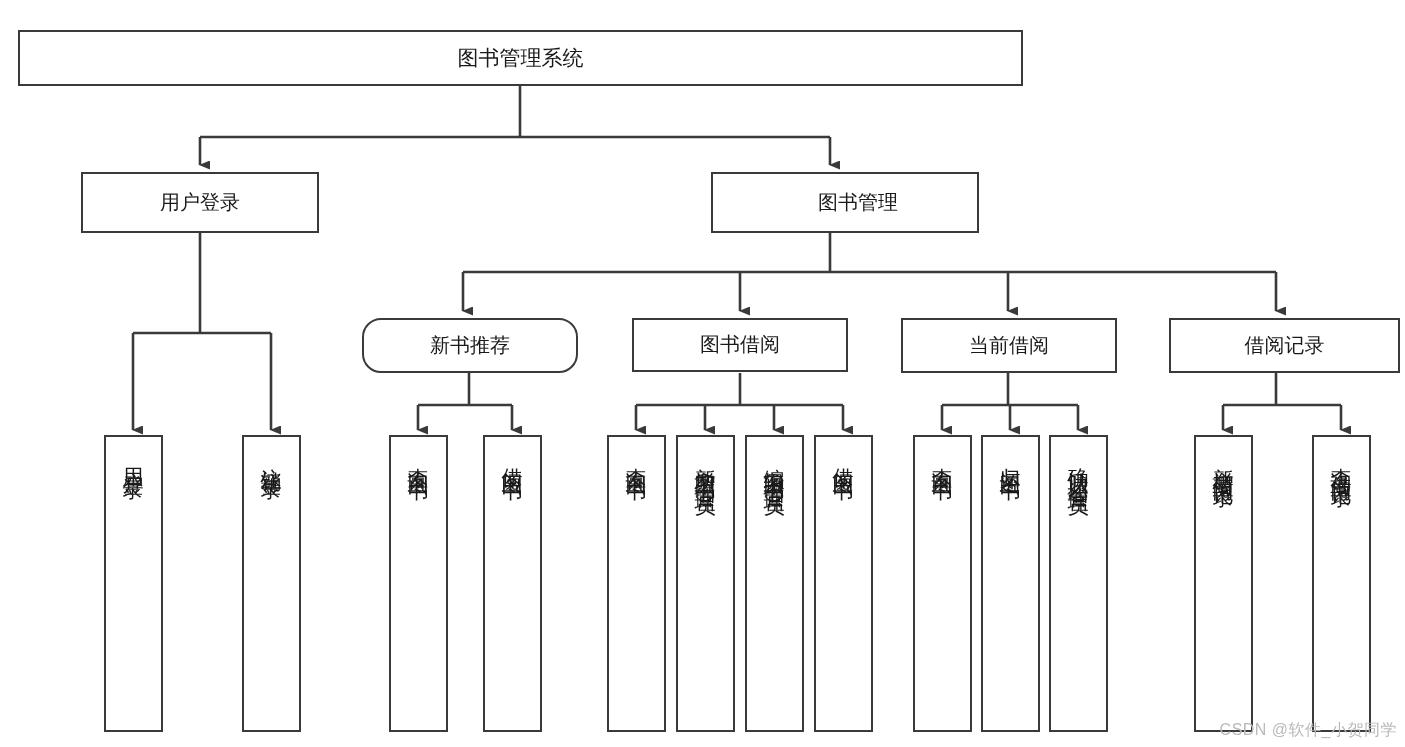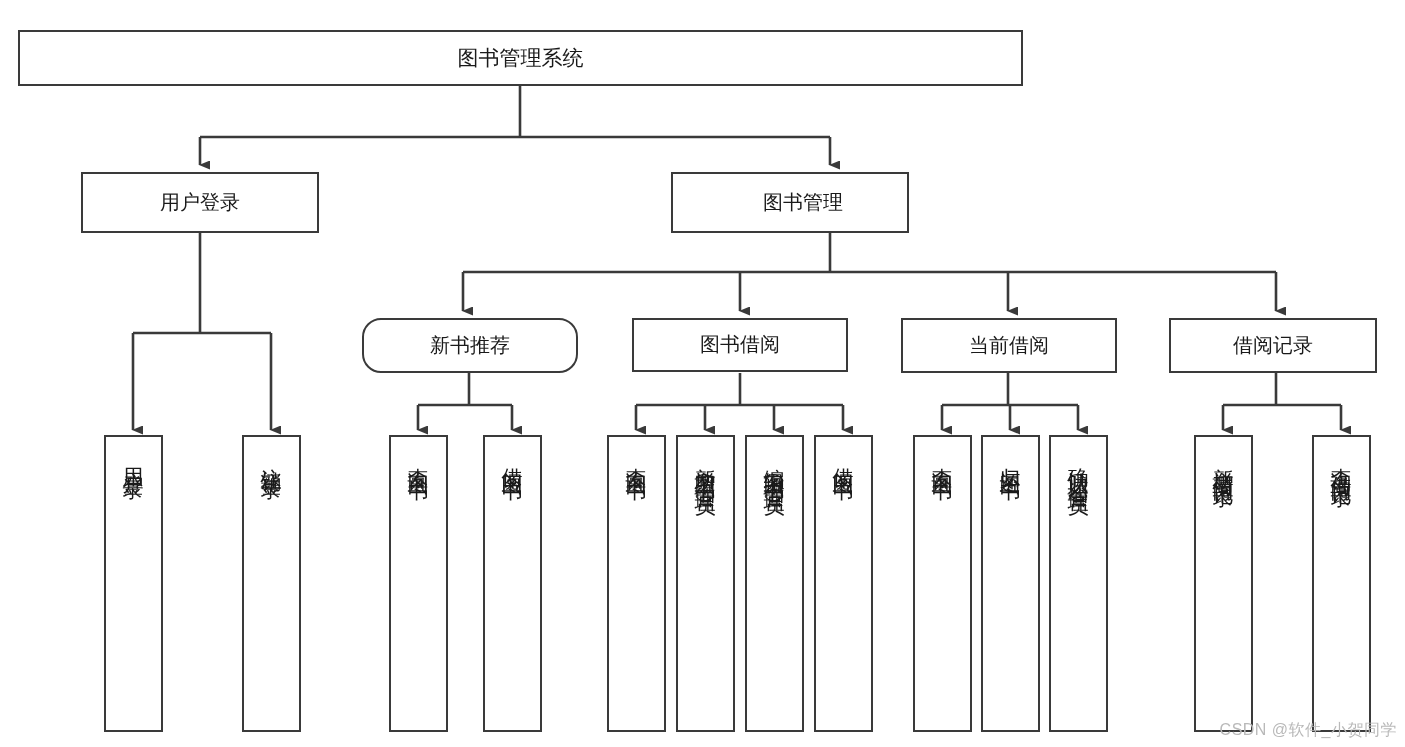--- a/index.html
+++ b/index.html
@@ -132,37 +132,37 @@
   </svg>
 
   <div class="node lvl0" style="left:18px; top:14px; width:1005px; height:56px;margin-top:16px;">
     <span class="label">图书管理系统</span>
   </div>
 
   <div class="node lvl1" style="left:81px; top:172px; width:238px; height:61px;">
     <span class="label">用户登录</span>
   </div>
 
-  <div class="node lvl1" style="left:671px; top:172px; width:238px; height:61px;padding-left:26px;">
+  <div class="node lvl1" style="left:711px; top:172px; width:268px; height:61px;padding-left:26px;">
     <span class="label">图书管理</span>
   </div>
 
   <div class="node lvl2" style="left:362px; top:318px; width:216px; height:55px;border-radius:19px;">
     <span class="label">新书推荐</span>
   </div>
 
   <div class="node lvl2" style="left:632px; top:318px; width:216px; height:54px;">
     <span class="label">图书借阅</span>
   </div>
 
   <div class="node lvl2" style="left:901px; top:318px; width:216px; height:55px;">
     <span class="label">当前借阅</span>
   </div>
 
-  <div class="node lvl2" style="left:1169px; top:318px; width:208px; height:55px;">
+  <div class="node lvl2" style="left:1169px; top:318px; width:231px; height:55px;">
     <span class="label">借阅记录</span>
   </div>
 
   <div class="node leaf" style="left:104px; top:435px; width:59px; height:297px;">
     <span class="label">用户登录</span>
   </div>
 
   <div class="node leaf" style="left:242px; top:435px; width:59px; height:297px;">
     <span class="label">注销登录</span>
   </div>

